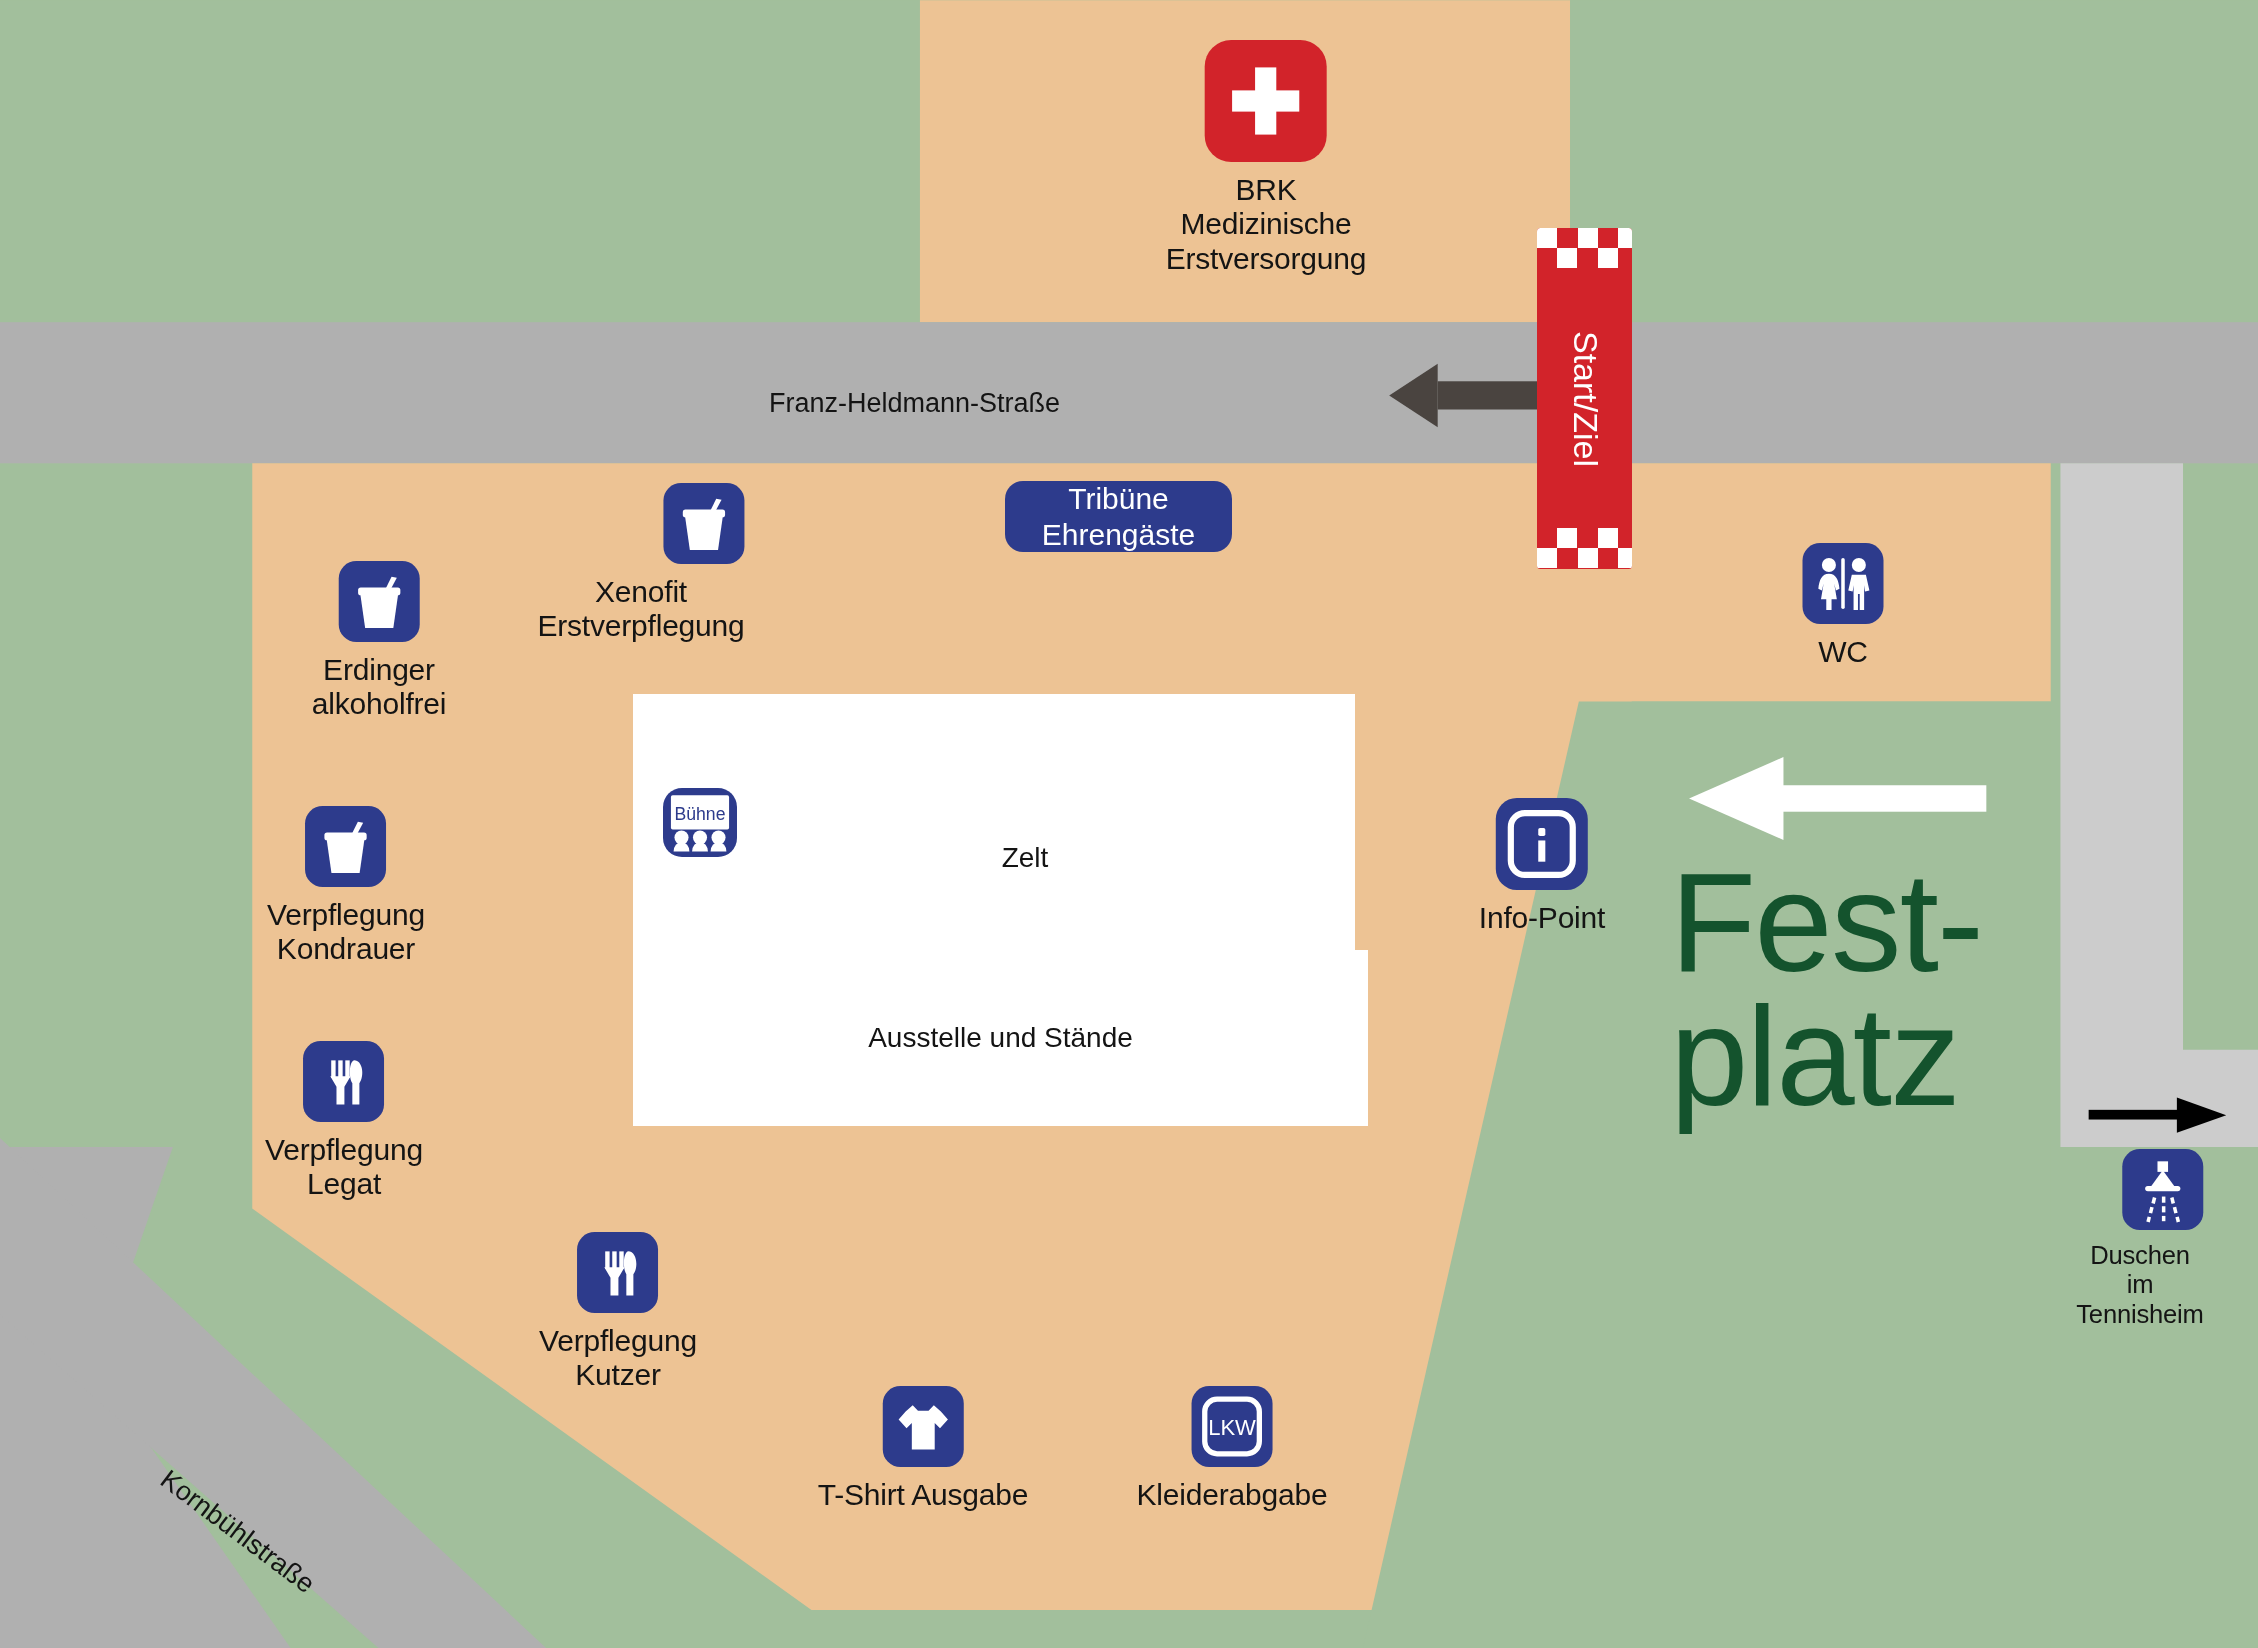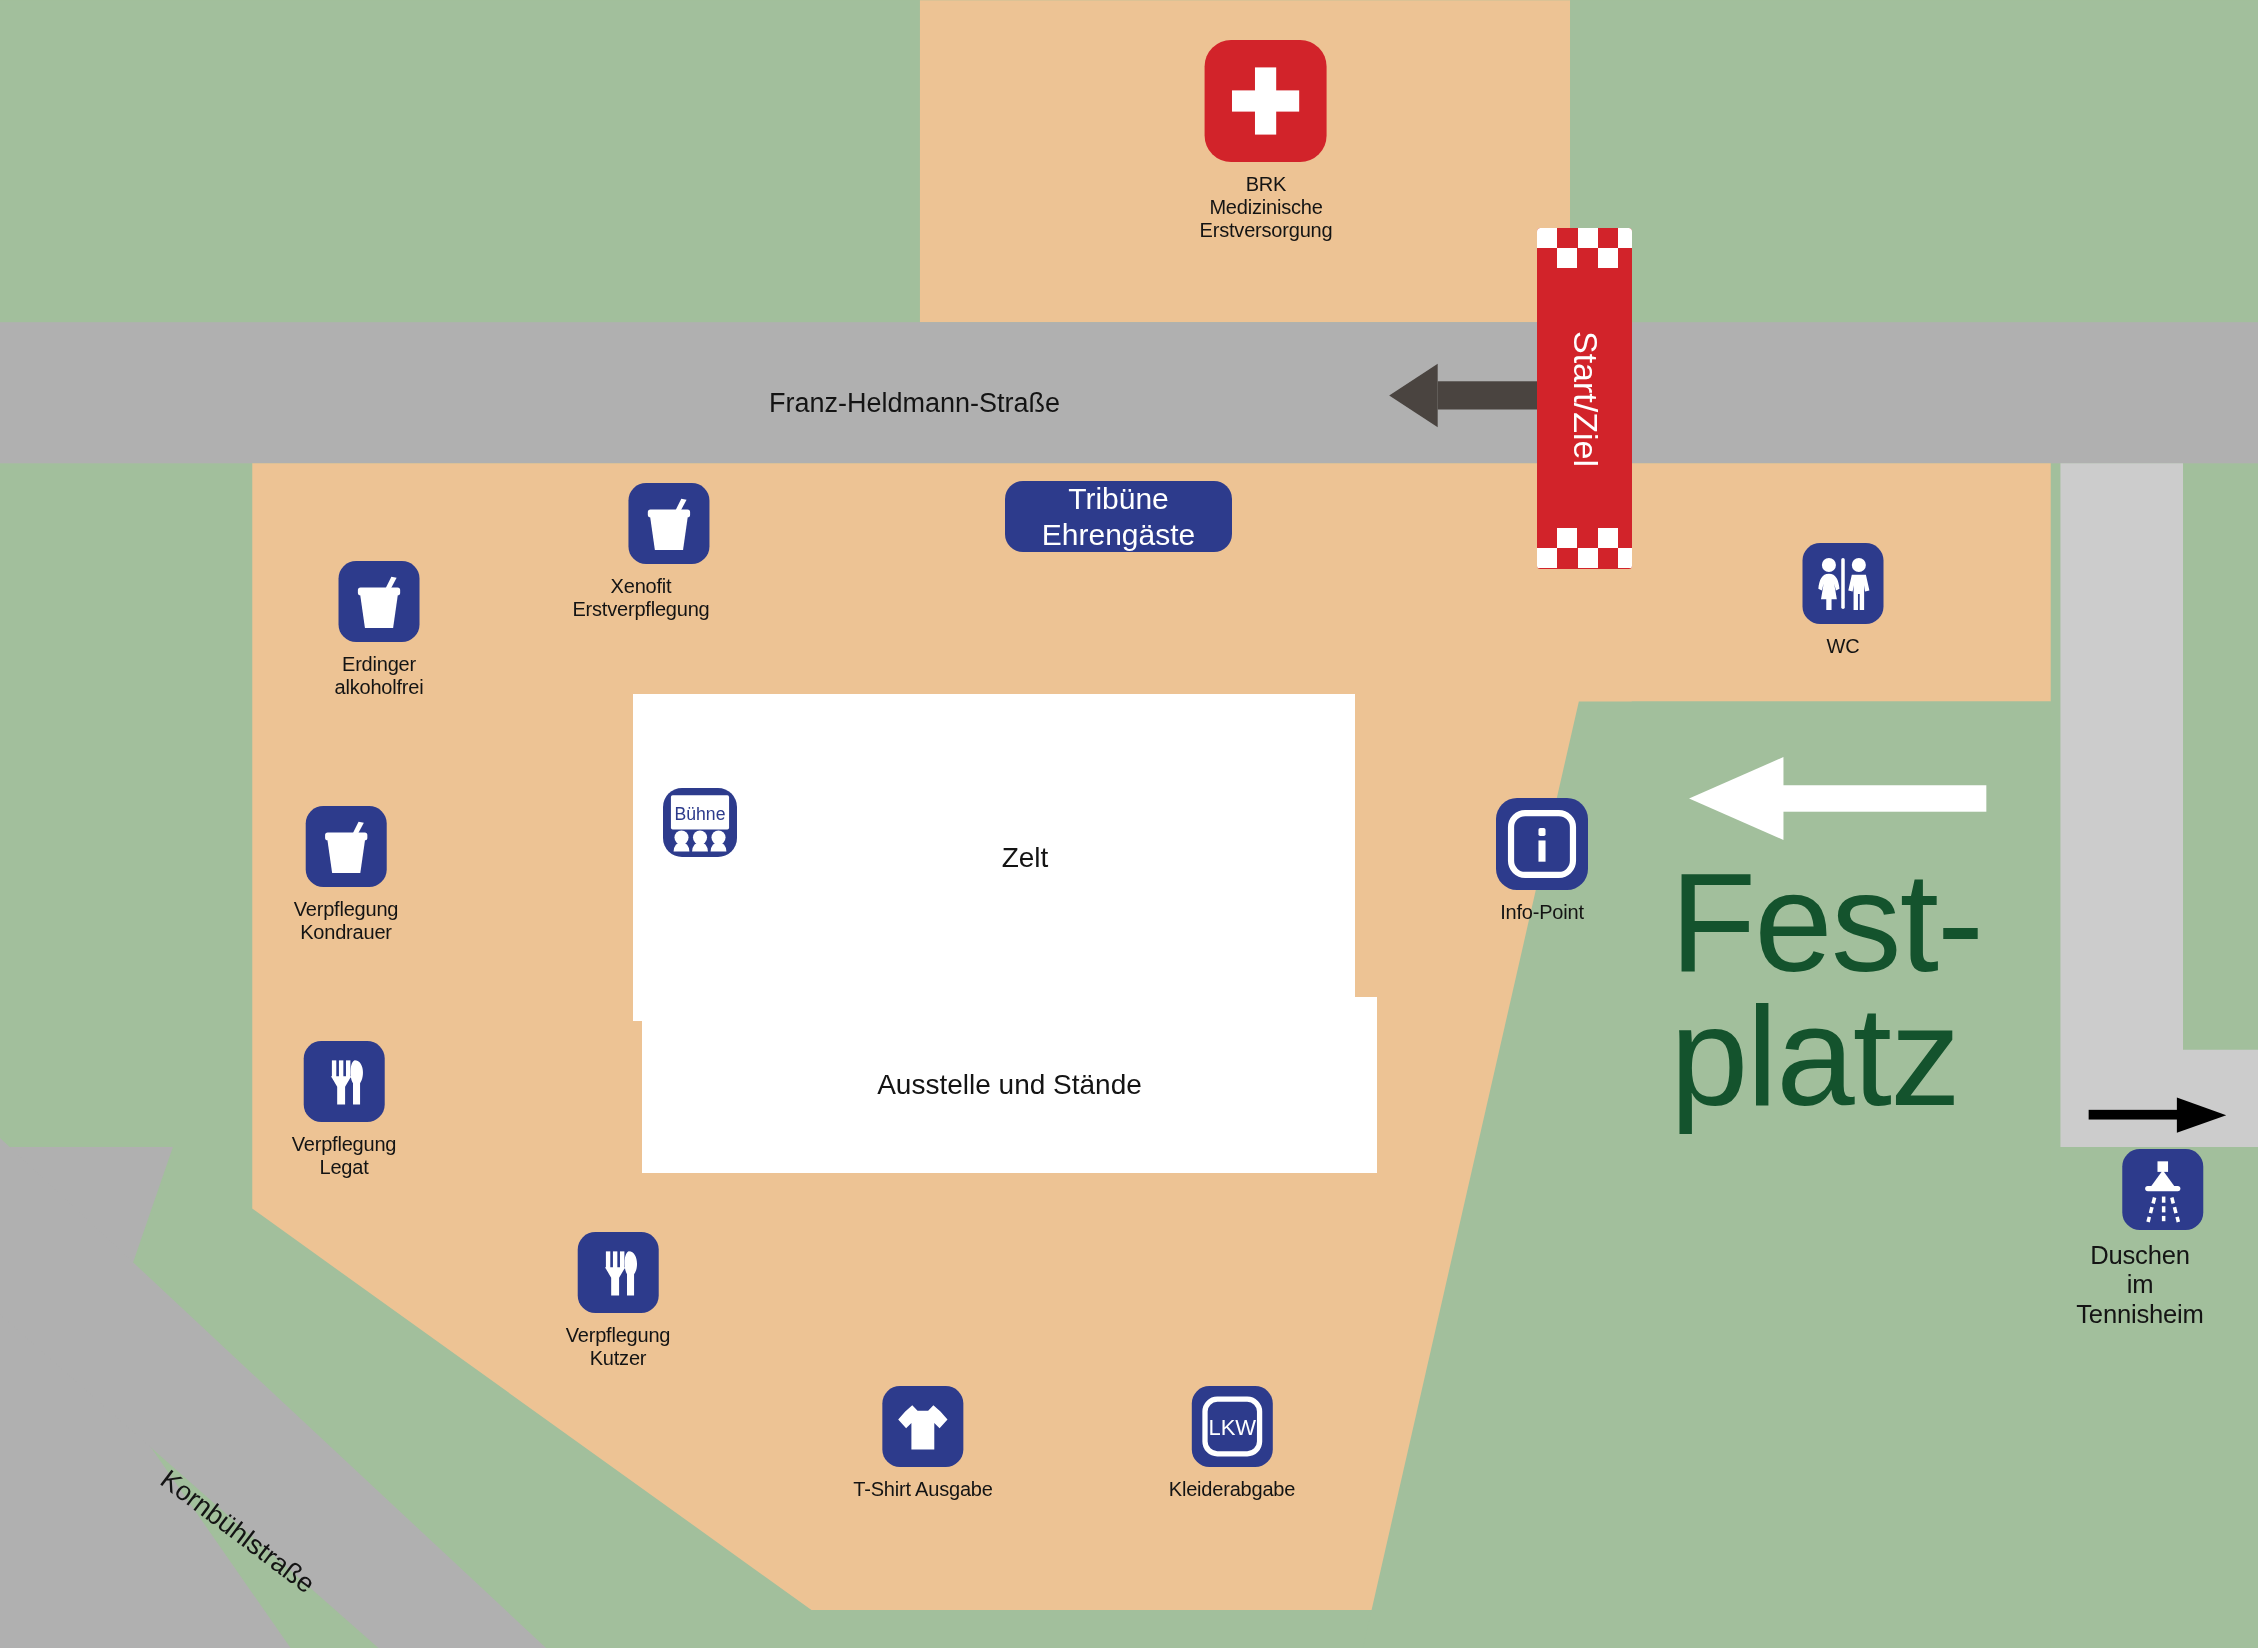--- a/index.html
+++ b/index.html
@@ -45,21 +45,21 @@
     background: #2d3b8c;
     display: flex;
     align-items: center;
     justify-content: center;
     flex: none;
   }
   .poi-icon.big { width: 92px; height: 92px; border-radius: 21px; }
   .poi-icon.red { background: #d2232a; width: 122px; height: 122px; border-radius: 26.5px; }
   .poi-label {
     margin-top: 10.6px;
-    font-size: 20px;
+    font-size: 30px;
     line-height: 1.16;
     color: #141414;
     text-align: center;
     white-space: pre-line;
     font-weight: 400;
     letter-spacing: -0.2px;
   }
   .poi-label.sm { font-size: 25.6px; }
 
   
@@ -125,21 +125,21 @@
     align-items: center;
     justify-content: center;
   }
   .building-label {
     font-size: 28px;
     color: #141414;
     font-weight: 400;
   }
   #zelt { left: 633px; top: 694px; width: 722px; height: 327px; }
   #zelt .building-label { margin-left: 62px; }
-  #ausstellen { left: 633px; top: 997px; width: 735px; height: 176px; margin-left: 9px; }
+  #ausstellen { left: 633px; top: 950px; width: 735px; height: 176px; }
 
   
   #buehne-badge {
     position: absolute;
     left: 663px;
     top: 788px;
     width: 74px;
     height: 69px;
     border-radius: 19px;
     background: #2d3b8c;

